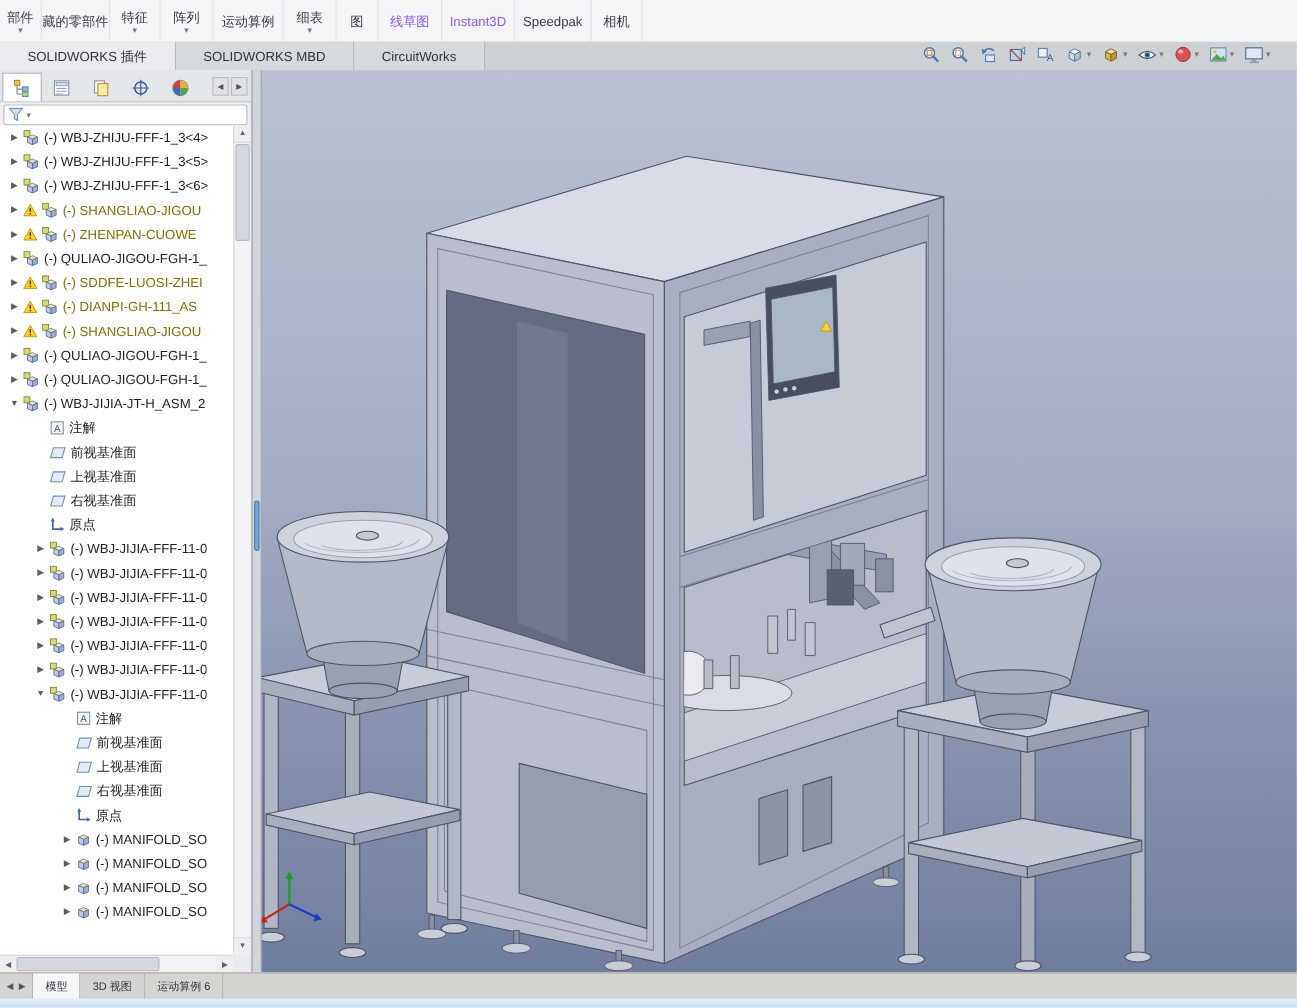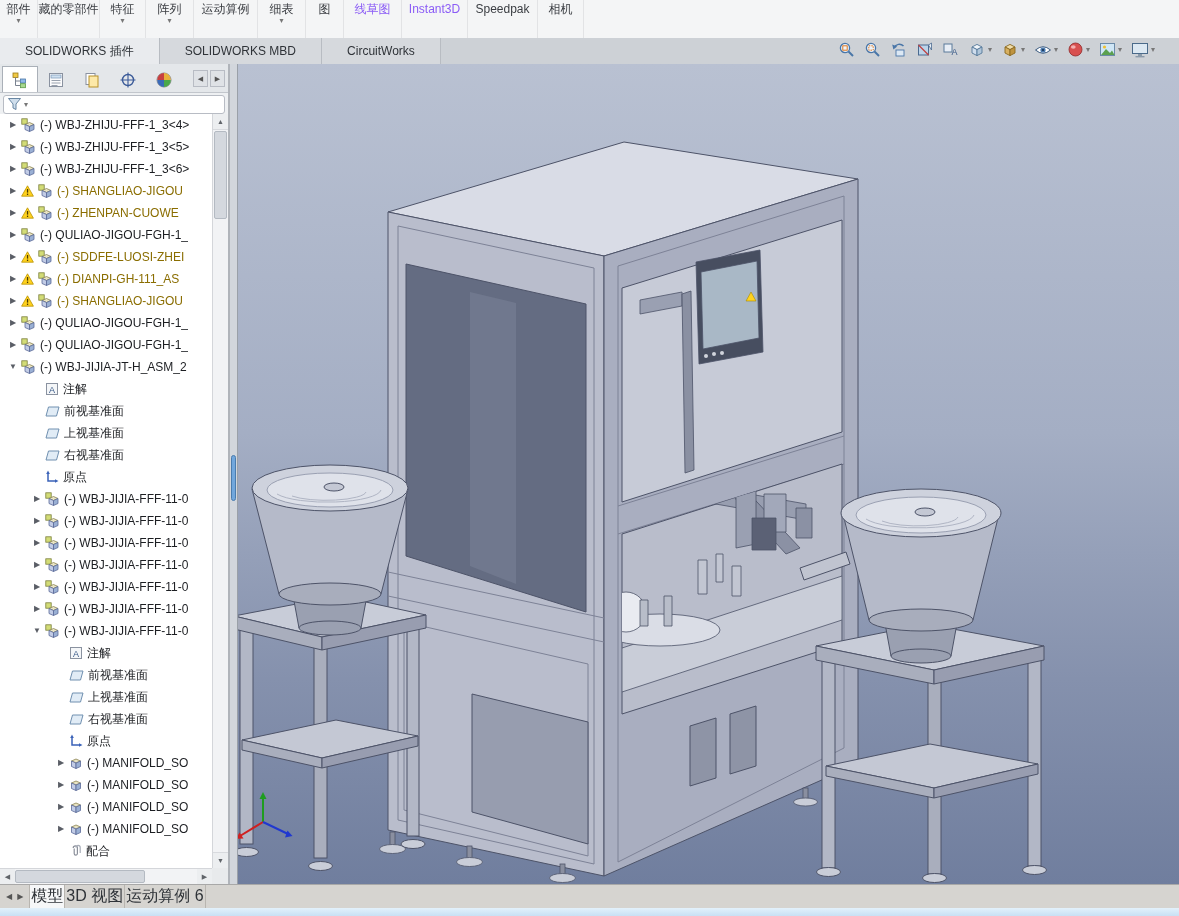--- a/index.html
+++ b/index.html
@@ -1,21 +1,21 @@
 <!DOCTYPE html>
 <html><head>
 <meta charset="utf-8">
 <style>
   html,body{margin:0;padding:0;background:#e8eaec;}
   .app{position:relative;width:1179px;height:916px;overflow:hidden;background:#e8eaec;
        font-family:"Liberation Sans",sans-serif;-webkit-font-smoothing:antialiased;}
   
   .ribbon{position:absolute;left:0;top:0;width:100%;height:38px;background:#f4f5f6;
           border-bottom:1px solid #d4d6d8;display:flex;overflow:hidden;}
-  .rg{display:flex;flex-direction:column;align-items:center;justify-content:flex-start;
+  .rg{display:flex;flex-direction:column;align-items:center;justify-content:center;
       padding-top:3px;border-right:1px solid #e2e3e5;color:#3a3d42;font-size:12px;
       line-height:13px;text-align:center;box-sizing:border-box;cursor:default;}
   .rg0{width:38px}.rg1{width:62px}.rg2{width:46px}.rg3{width:48px}.rg4{width:64px}
   .rg5{width:48px}.rg6{width:38px}.rg7{width:58px}.rg8{width:66px}.rg9{width:70px}.rg10{width:46px}
   .rg.dis{color:#8b5cf6}
   .caret{font-size:8px;color:#777;margin-top:1px;line-height:8px}
   
   .tabrow{position:absolute;left:0;top:38px;width:100%;height:26px;background:#cdd1d6;
           border-bottom:1px solid #b8bcc2;display:flex;align-items:stretch;}
   .cmdtab{font-size:12px;color:#2f3338;padding:0 25px;border-right:1px solid #b8bcc2;
@@ -71,21 +71,21 @@
         border:1px solid #4a7cae;border-radius:3px;box-sizing:border-box;}
   
   .viewport{position:absolute;left:238px;top:64px;right:0;bottom:32px;
             background:linear-gradient(180deg,#b9c1d2 0%,#a4aec4 45%,#8591ad 75%,#707e9e 100%);}
   .vsvg{position:absolute;left:0;top:0;width:100%;height:100%;}
   
   .bottombar{position:absolute;left:0;bottom:8px;width:100%;height:24px;background:#d6d4d0;
              border-top:1px solid #a8a8a8;display:flex;align-items:stretch;box-sizing:border-box;}
   .bnav{display:flex;align-items:center;padding:0 6px;gap:5px;color:#555;font-size:8px;
         border-right:1px solid #b8b5b0;cursor:default;}
-  .btab{font-size:16px;padding:0 1px;display:flex;align-items:center;color:#2f3338;
+  .btab{font-size:10px;padding:0 11px;display:flex;align-items:center;color:#2f3338;
         border-right:1px solid #b8b5b0;cursor:default;}
   .btab.active{background:#f6f7f8;}
   .statusbar{position:absolute;left:0;bottom:0;width:100%;height:8px;
              background:linear-gradient(180deg,#e3f1fb,#c8e0f4);}
 </style>
 </head>
 <body>
 
 <div class="app">
 
@@ -704,30 +704,20 @@
         <div class="trow" style="padding-left: 53px;">
           <span class="tw">▶</span>
           <span class="icn">
             <svg width="14" height="14" viewBox="0 0 14 14">
               <polygon points="2.5,5 7,3 11.5,5 7,7" fill="#e9e4c4" stroke="#8a8350" stroke-width="0.8"></polygon>
               <polygon points="2.5,5 7,7 7,12.5 2.5,10.5" fill="#c2cce6" stroke="#5a6a98" stroke-width="0.8"></polygon>
               <polygon points="7,7 11.5,5 11.5,10.5 7,12.5" fill="#9ab0d4" stroke="#5a6a98" stroke-width="0.8"></polygon>
             </svg>
           </span>
           <span class="tlabel">(-) MANIFOLD_SO</span>
-        </div>
-        <div class="trow" style="padding-left: 53px;">
-          <span class="tw"></span>
-          <span class="icn">
-            <svg width="13" height="14" viewBox="0 0 13 14">
-              <path d="M4.2 4 a2.1 2.1 0 0 1 4.2 0 v5.5 a1.6 1.6 0 0 1 -3.2 0 V4.6" fill="none" stroke="#8a8f9a" stroke-width="1.2"></path>
-              <path d="M7.0 3.4 a2.1 2.1 0 0 1 4.2 0 v5.5" fill="none" stroke="#a8adb8" stroke-width="1.2"></path>
-            </svg>
-          </span>
-          <span class="tlabel">配合</span>
         </div>
       </div>
     <div class="vscroll">
       <div class="sarr up">▲</div>
       <div class="vthumb"></div>
       <div class="sarr dn">▼</div>
     </div>
     <div class="hscroll">
       <div class="sarr">◀</div>
       <div class="htrack">

